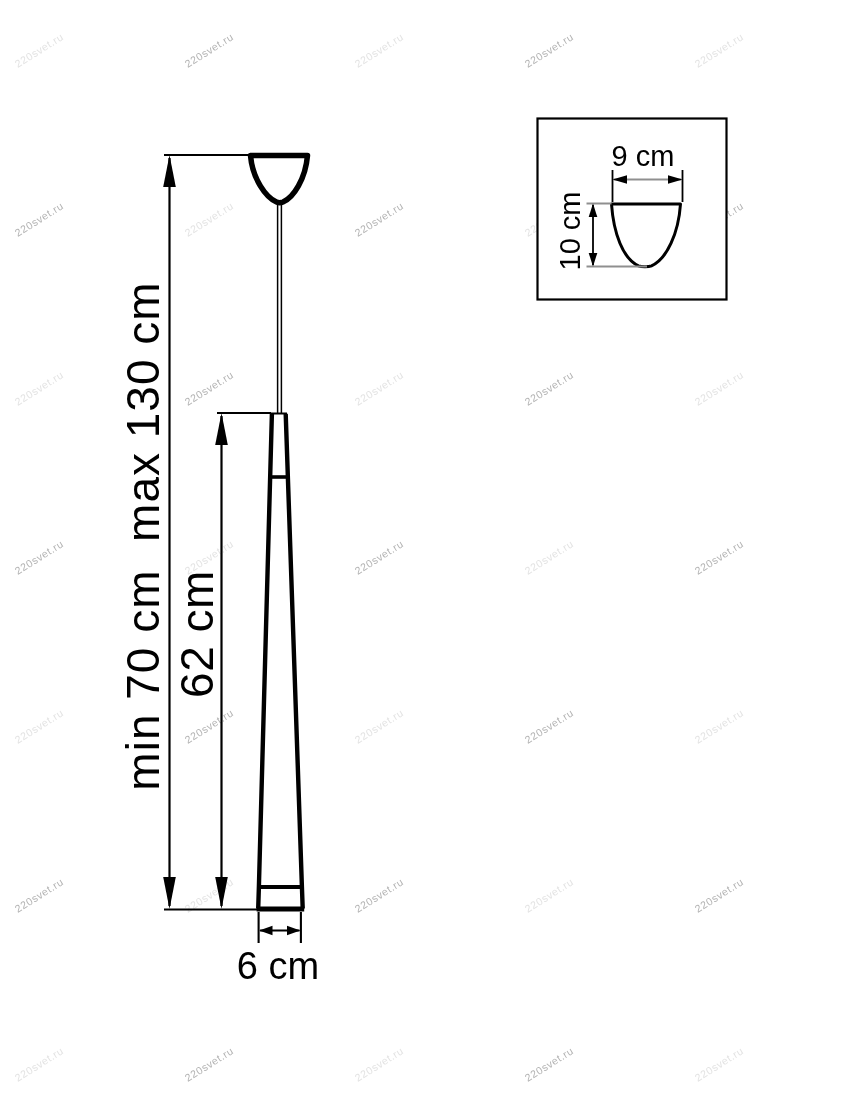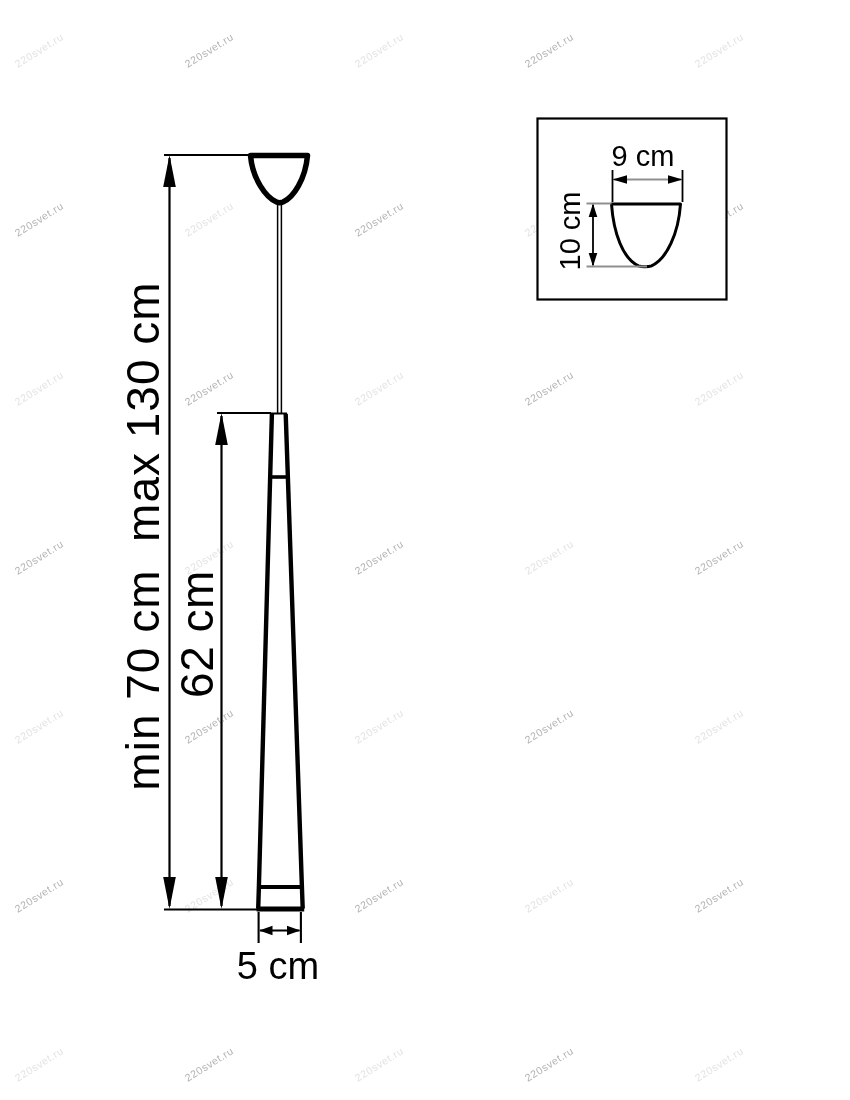--- a/index.html
+++ b/index.html
@@ -148,19 +148,19 @@
         <polygon points="593,203.5 588.7,217 597.3,217" fill="#000000"></polygon>
         <polygon points="593,266.5 588.7,253 597.3,253" fill="#000000"></polygon>
       </g>
     </g>
   </svg>
 
   <div class="lbl rot lbl-main" style="left:143px; top:536px;">min 70 cm  max 130 cm</div>
 
   <div class="lbl rot lbl-mid" style="left:197px; top:634px;">62 cm</div>
 
-  <div class="lbl hor lbl-small" style="left:278px; top:966px;">5 cm</div>
+  <div class="lbl hor lbl-small" style="left:278px; top:966px;">6 cm</div>
 
   <div class="lbl hor lbl-inset" style="left:643px; top:156px;">9 cm</div>
 
   <div class="lbl rot lbl-inset" style="left:570px; top:231px;">10 cm</div>
 
 </div>
 
 </body></html>

